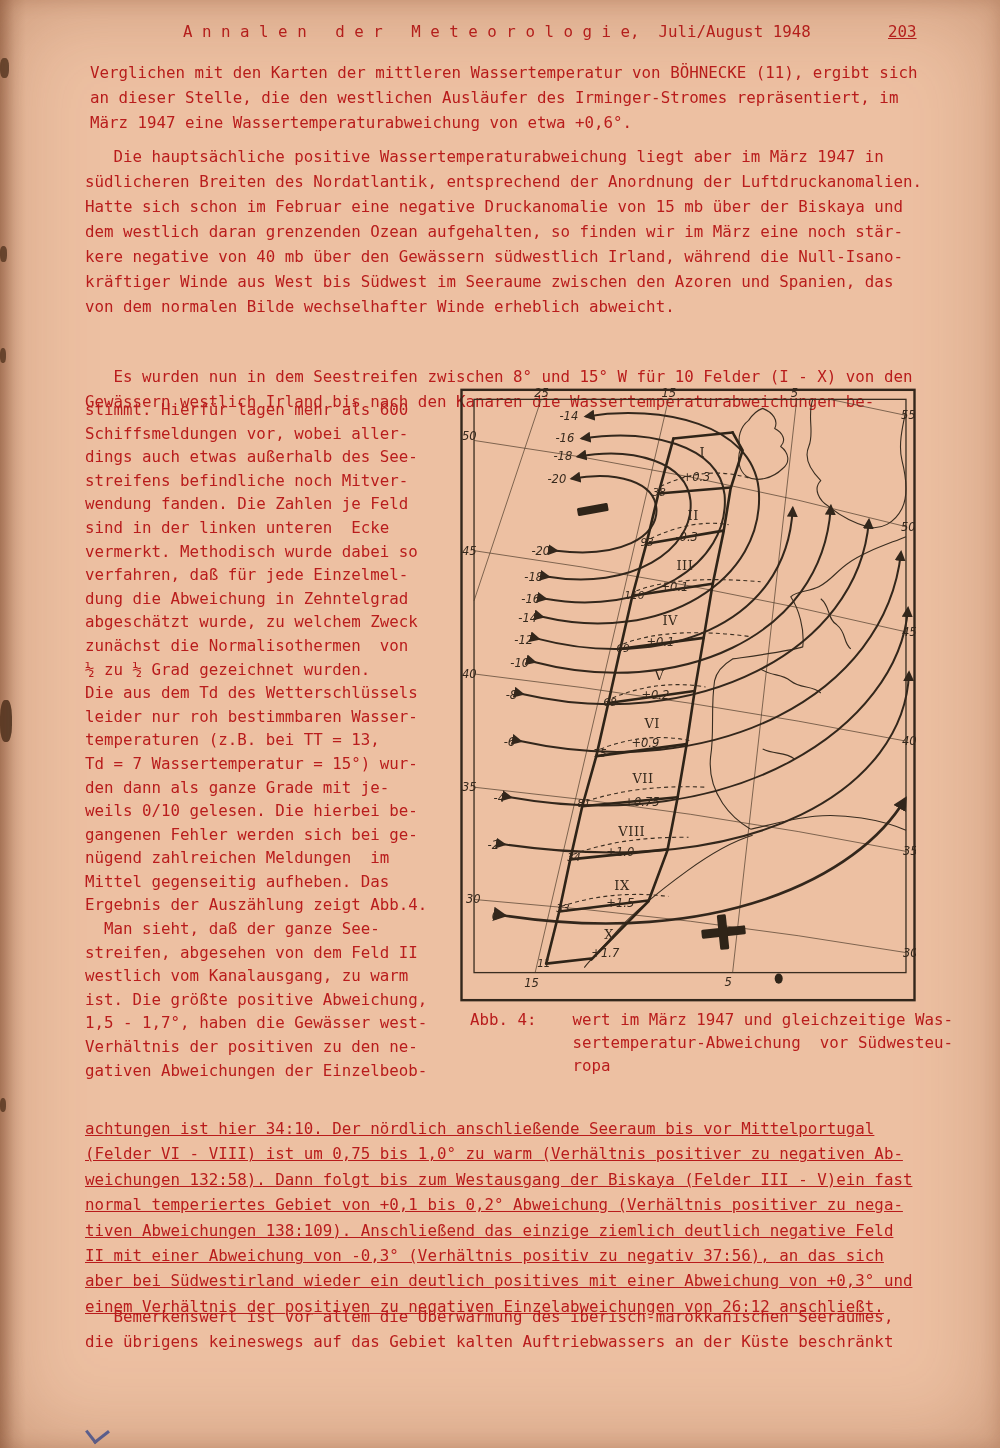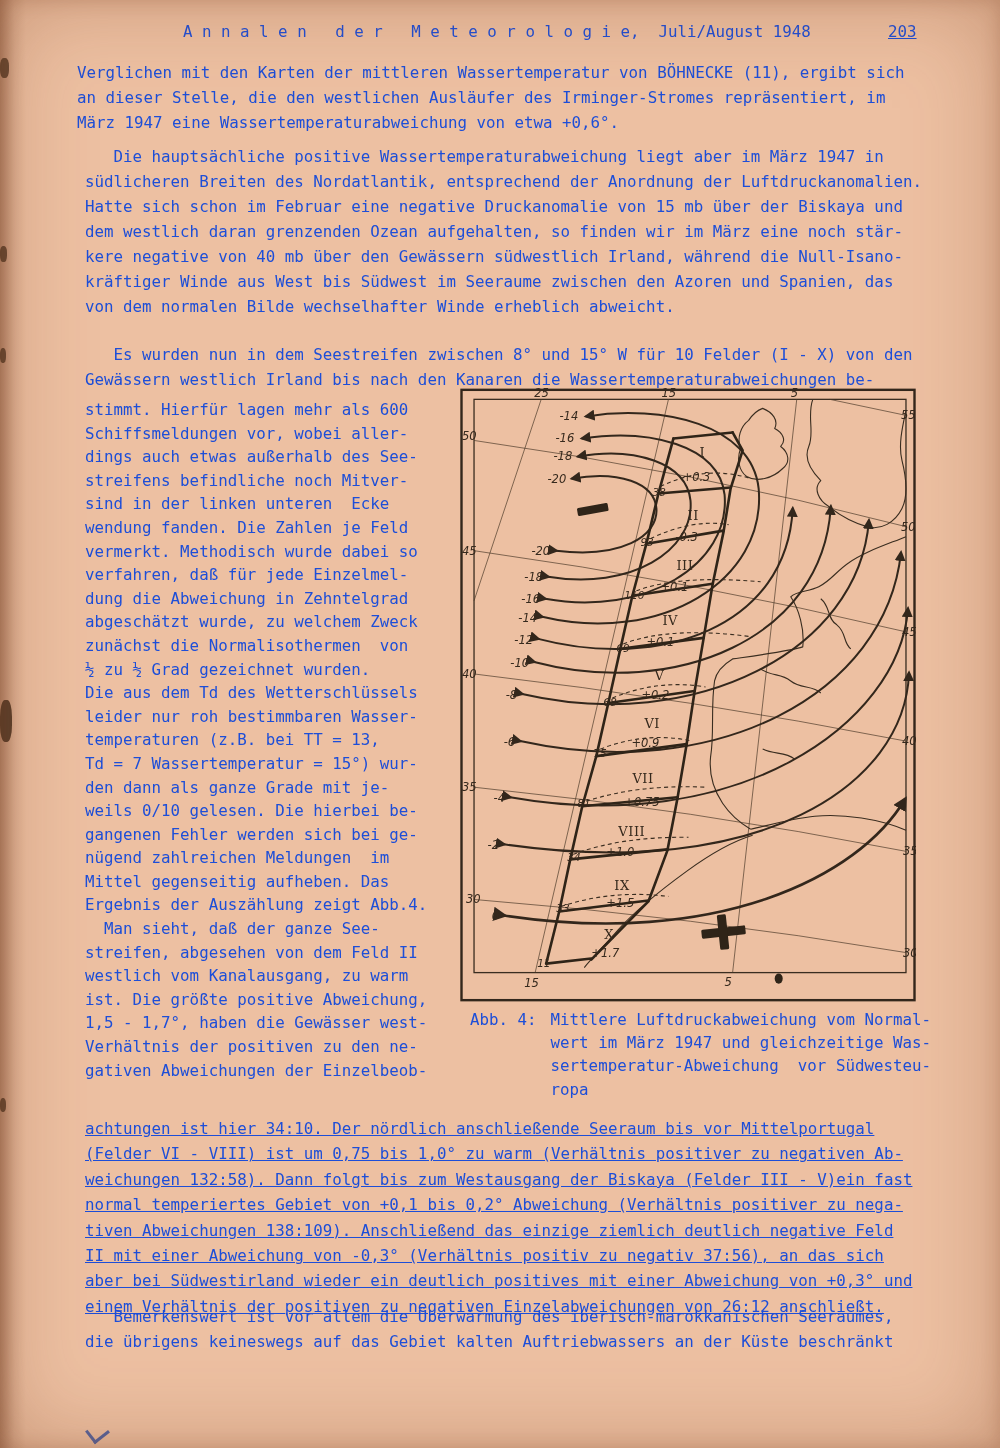--- a/index.html
+++ b/index.html
@@ -1,32 +1,32 @@
 <!DOCTYPE html>
 <html><head>
 <meta charset="utf-8">
 <style>
   html,body{margin:0;padding:0;background:#8a6a55;}
   .page{position:relative;width:1000px;height:1448px;background:#edc0a2;overflow:hidden;
-        font-family:"DejaVu Sans Mono","Liberation Mono",monospace;color:#1d4ed8;}
+        font-family:"DejaVu Sans Mono","Liberation Mono",monospace;color:#b91c1c;}
   .page::after{content:"";position:absolute;inset:0;pointer-events:none;
         box-shadow:inset 0 0 90px rgba(130,70,35,.35), inset 0 0 18px rgba(120,60,30,.25);}
   .binding{position:absolute;left:0;top:0;width:26px;height:1448px;
         background:linear-gradient(to right, rgba(95,45,20,.38), rgba(95,45,20,.10) 55%, transparent);}
   .block{position:absolute;font-size:15.8px;}
   .tline{white-space:pre;min-height:1em;}
   #hdr{left:183px;top:22px;font-size:15.8px;}
   #pagenum{left:888px;top:22px;font-size:15.8px;text-decoration:underline;}
-  #para1{left:77px;top:60px;line-height:25px;}
+  #para1{left:90px;top:60px;line-height:25px;}
   #para2{left:85px;top:144px;line-height:25px;}
-  #para3{left:85px;top:342px;line-height:25px;}
+  #para3{left:85px;top:364px;line-height:25px;}
   #colA{left:85px;top:398px;line-height:23.6px;}
   #bottomA{left:85px;top:1116px;line-height:25.4px;text-decoration:underline;}
   #bottomB{left:85px;top:1304px;line-height:25.4px;}
-  #caption{left:470px;top:1008px;line-height:23.2px;display:flex;}
+  #caption{left:470px;top:1008px;line-height:23.2px;display:flex;gap:22px;}
   #caption .cap-label{white-space:pre;margin-right:14px;}
   #figure{position:absolute;left:460px;top:388px;width:416px;height:616px;}
   svg text{fill:#36291d;}
   .hand{font-family:"DejaVu Sans",sans-serif;font-style:italic;font-size:11.5px;}
   .hand-sm{font-family:"DejaVu Sans",sans-serif;font-style:italic;font-size:10.5px;}
   .numeral{font-family:"DejaVu Serif","Liberation Serif",serif;font-size:13px;letter-spacing:.5px;}
   .coast{fill:none;stroke:#3a2d20;stroke-width:1.1;stroke-linejoin:round;}
   .grat{fill:none;stroke:#4a3828;stroke-width:.8;opacity:.85;}
   .flow{fill:none;stroke:#33271c;stroke-width:2;stroke-linecap:round;}
   .strip{fill:none;stroke:#2f2418;stroke-width:2.6;stroke-linejoin:round;stroke-linecap:round;}
@@ -67,22 +67,22 @@
     </div>
   <div class="block" id="para3">
       <div class="tline">   Es wurden nun in dem Seestreifen zwischen 8° und 15° W für 10 Felder (I - X) von den</div>
       <div class="tline">Gewässern westlich Irland bis nach den Kanaren die Wassertemperaturabweichungen be-</div>
     </div>
   <div class="block" id="colA">
       <div class="tline">stimmt. Hierfür lagen mehr als 600</div>
       <div class="tline">Schiffsmeldungen vor, wobei aller-</div>
       <div class="tline">dings auch etwas außerhalb des See-</div>
       <div class="tline">streifens befindliche noch Mitver-</div>
+      <div class="tline">wendung fanden. Die Zahlen je Feld</div>
       <div class="tline">sind in der linken unteren  Ecke</div>
-      <div class="tline">wendung fanden. Die Zahlen je Feld</div>
       <div class="tline">vermerkt. Methodisch wurde dabei so</div>
       <div class="tline">verfahren, daß für jede Einzelmel-</div>
       <div class="tline">dung die Abweichung in Zehntelgrad</div>
       <div class="tline">abgeschätzt wurde, zu welchem Zweck</div>
       <div class="tline">zunächst die Normalisothermen  von</div>
       <div class="tline">½ zu ½ Grad gezeichnet wurden.</div>
       <div class="tline">Die aus dem Td des Wetterschlüssels</div>
       <div class="tline">leider nur roh bestimmbaren Wasser-</div>
       <div class="tline">temperaturen (z.B. bei TT = 13,</div>
       <div class="tline">Td = 7 Wassertemperatur = 15°) wur-</div>
@@ -111,21 +111,20 @@
       <div class="tline">einem Verhältnis der positiven zu negativen Einzelabweichungen von 26:12 anschließt.</div>
     </div>
   <div class="block" id="bottomB">
       <div class="tline">   Bemerkenswert ist vor allem die Überwärmung des iberisch-marokkanischen Seeraumes,</div>
       <div class="tline">die übrigens keineswegs auf das Gebiet kalten Auftriebwassers an der Küste beschränkt</div>
     </div>
 
   <div class="block" id="caption">
     <div class="cap-label">Abb. 4:</div>
     <div>
-        <div class="tline">Mittlere Luftdruckabweichung vom Normal-</div>
         <div class="tline">wert im März 1947 und gleichzeitige Was-</div>
         <div class="tline">sertemperatur-Abweichung  vor Südwesteu-</div>
         <div class="tline">ropa</div>
       </div>
   </div>
 
   <div id="figure">
     <svg width="456" height="616" viewBox="0 0 455 614">
       <defs>
         <marker id="ah" viewBox="0 0 10 10" refX="7.5" refY="5" markerWidth="5.5" markerHeight="5.5" orient="auto">

